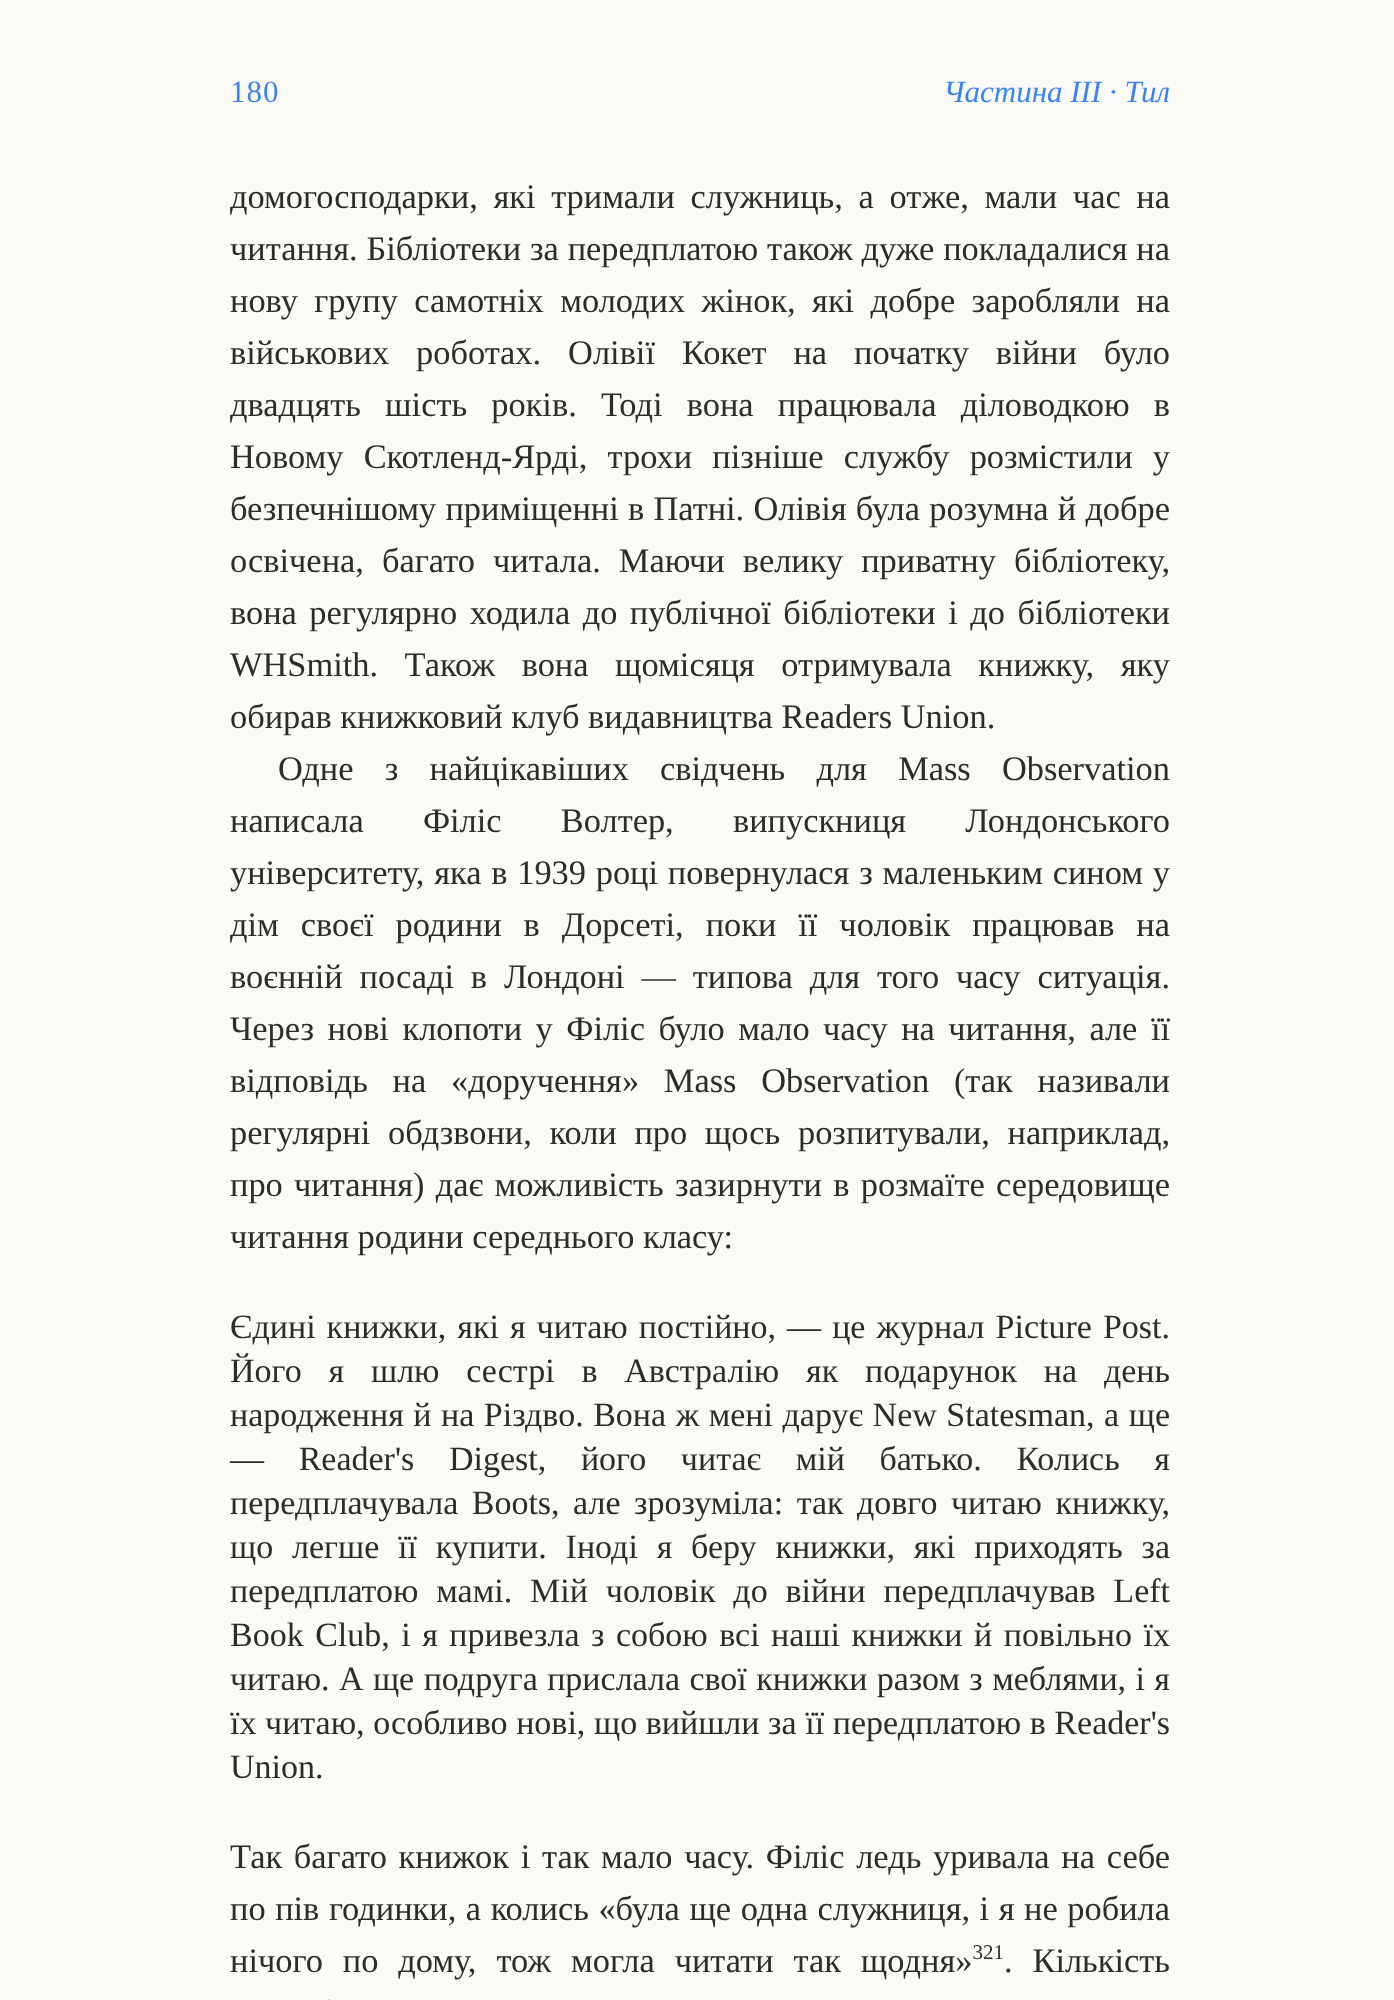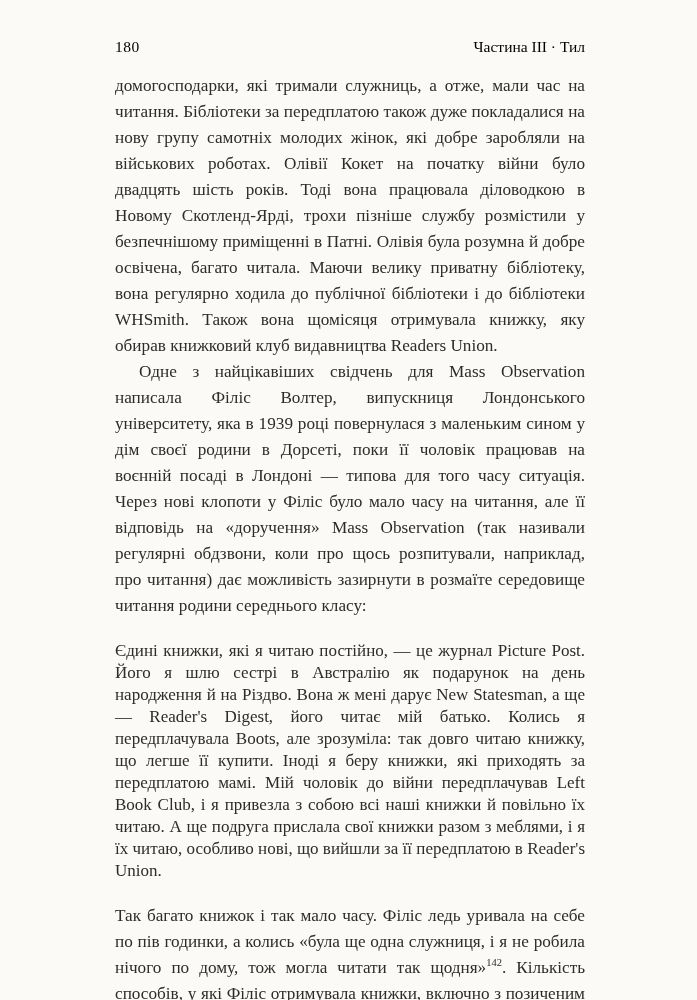--- a/index.html
+++ b/index.html
@@ -18,27 +18,28 @@
     box-sizing: border-box;
     width: 697px;
     height: 1000px;
     padding: 38px 112px 0 115px;
   }
   .running-head {
     display: flex;
     justify-content: space-between;
     align-items: baseline;
     font-size: 15.5px;
-    color: #000000;
-    margin-bottom: 17px;
+    color: #3b82f6;
+    margin-bottom: 30px;
   }
   .page-number {
     letter-spacing: 0.5px;
   }
   .chapter-title {
+    font-style: italic;
   }
   .body-text {
     font-size: 17.2px;
     line-height: 26px;
     text-align: justify;
     text-align-last: left;
   }
   p {
     margin: 0;
   }
@@ -69,17 +70,17 @@
   </div>
 
   <div class="body-text">
 
     <p>домогосподарки, які тримали служниць, а отже, мали час на читання. Бібліотеки за передплатою також дуже покладалися на нову групу самотніх молодих жінок, які добре заробляли на військових роботах. Олівії Кокет на початку війни було двадцять шість років. Тоді вона працювала діловодкою в Новому Скотленд-Ярді, трохи пізніше службу розмістили у безпечнішому приміщенні в Патні. Олівія була розумна й добре освічена, багато читала. Маючи велику приватну бібліотеку, вона регулярно ходила до публічної бібліотеки і до бібліотеки WHSmith. Також вона щомісяця отримувала книжку, яку обирав книжковий клуб видавництва Readers Union.</p>
 
     <p class="para-indent">Одне з найцікавіших свідчень для Mass Observation написала Філіс Волтер, випускниця Лондонського університету, яка в 1939 році повернулася з маленьким сином у дім своєї родини в Дорсеті, поки її чоловік працював на воєнній посаді в Лондоні — типова для того часу ситуація. Через нові клопоти у Філіс було мало часу на читання, але її відповідь на «доручення» Mass Observation (так називали регулярні обдзвони, коли про щось розпитували, наприклад, про читання) дає можливість зазирнути в розмаїте середовище читання родини середнього класу:</p>
 
     <div class="quote">Єдині книжки, які я читаю постійно, — це журнал Picture Post. Його я шлю сестрі в Австралію як подарунок на день народження й на Різдво. Вона ж мені дарує New Statesman, а ще — Reader's Digest, його читає мій батько. Колись я передплачувала Boots, але зрозуміла: так довго читаю книжку, що легше її купити. Іноді я беру книжки, які приходять за передплатою мамі. Мій чоловік до війни передплачував Left Book Club, і я привезла з собою всі наші книжки й повільно їх читаю. А ще подруга прислала свої книжки разом з меблями, і я їх читаю, особливо нові, що вийшли за її передплатою в Reader's Union.</div>
 
-    <p><span>Так багато книжок і так мало часу. Філіс ледь уривала на себе по пів годинки, а колись «була ще одна служниця, і я не робила нічого по дому, тож могла читати так щодня»</span><sup class="fn">142</sup><span>. Кількість способів, у які Філіс отримувала книжки, включно з позиченим у начитаної сестри того, що, як відчувала, «мала б</span></p>
+    <p><span>Так багато книжок і так мало часу. Філіс ледь уривала на себе по пів годинки, а колись «була ще одна служниця, і я не робила нічого по дому, тож могла читати так щодня»</span><sup class="fn">321</sup><span>. Кількість способів, у які Філіс отримувала книжки, включно з позиченим у начитаної сестри того, що, як відчувала, «мала б</span></p>
 
   </div>
 
 </div>
 
 </body></html>

